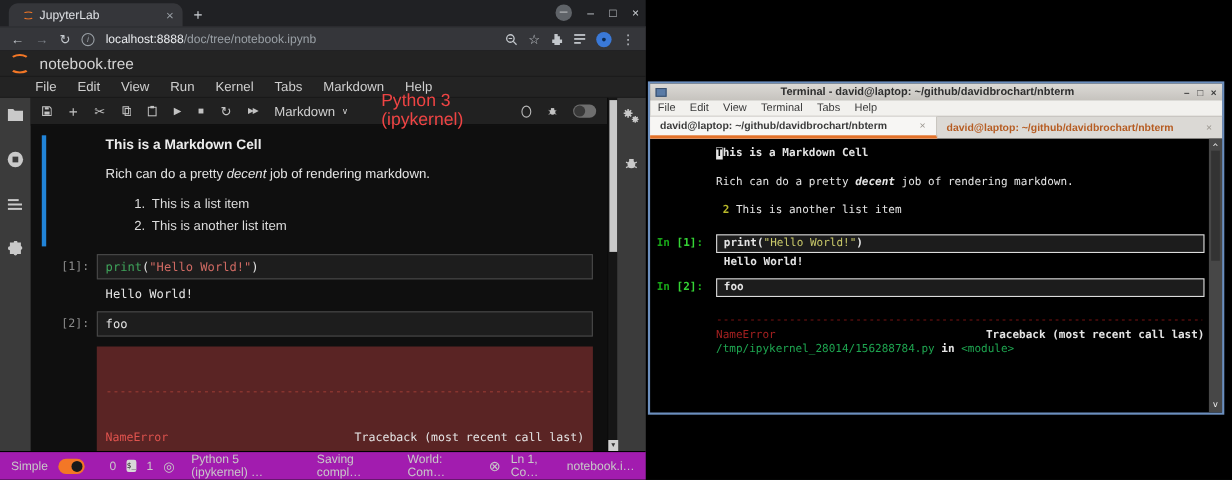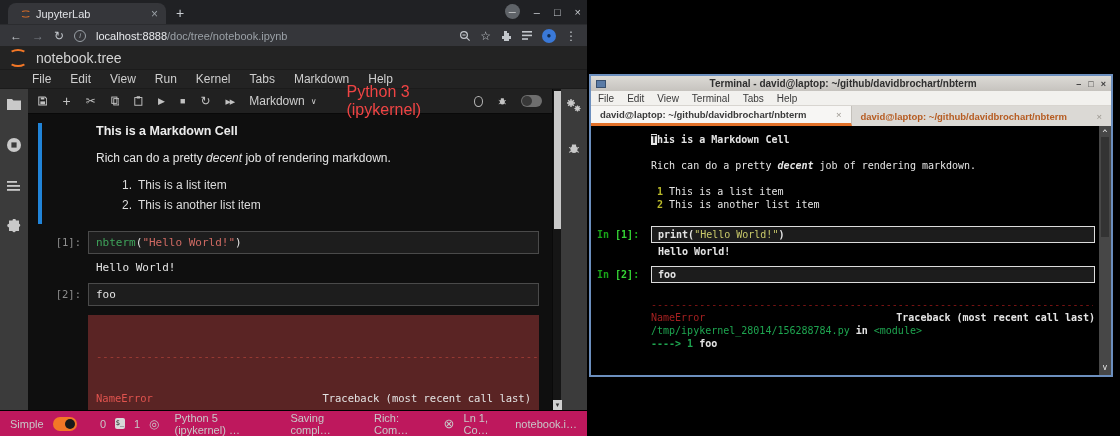--- a/index.html
+++ b/index.html
@@ -73,21 +73,21 @@
   .mini-toggle{width:26px;height:12px;border-radius:6px;background:#6e6e6e;position:relative}
   .mini-toggle::before{content:"";position:absolute;left:1px;top:1px;width:10px;height:10px;
                        border-radius:50%;background:#383838}
   .jl-cells{flex:1;padding-top:7px;overflow:hidden}
   .jl-scrollbar{width:9px;background:#161616;position:relative;border-left:1px solid #0a0a0a}
   .jl-scrollbar .thumb{position:absolute;left:1px;top:2px;width:7px;height:138px;background:#c9c9c9}
   .jl-scrollbar .sdown{position:absolute;bottom:0;left:0;width:9px;height:10px;background:#d0d0d0;
                        color:#333;font-size:6px;text-align:center;line-height:10px}
   .jl-right{width:26px;background:#3b3b3b;display:flex;flex-direction:column;align-items:center;
             padding-top:9px;gap:30px}
-  .jl-status{height:26px;background:#be185d;border-top:1px solid #000;display:flex;align-items:center;
+  .jl-status{height:26px;background:#a21caf;border-top:1px solid #000;display:flex;align-items:center;
              gap:9px;padding:0 10px;color:#c8c8c8;font-size:11px}
   .toggle-on{width:30px;height:14px;border-radius:7px;background:#f37726;position:relative}
   .toggle-on::before{content:"";position:absolute;right:2px;top:2px;width:10px;height:10px;
                      border-radius:50%;background:#1a1a1a}
   .termico{width:12px;height:11px;background:#d8d8d8;border-radius:2px;color:#222;font-size:7px;
            line-height:11px;text-align:center;font-family:"DejaVu Sans Mono",monospace}
 
   
   .md-cell{position:relative;padding:3px 14px 4px 68px;margin-bottom:9px}
   .cell-bar{position:absolute;left:10px;top:2px;bottom:-2px;width:4px;background:#2184d8}
@@ -271,21 +271,21 @@
                 <span>This is a list item</span>
               </div>
             <div class="md-li">
                 <span>2.</span>
                 <span>This is another list item</span>
               </div>
           </div>
 
           <div class="code-row">
             <div class="prompt"><span class="c-prompt">[1]:</span></div>
-            <div class="input-box"><span class="c-green">nbterm</span><span class="c-white">(</span><span class="c-salmon">"Hello World!"</span><span class="c-white">)</span></div>
+            <div class="input-box"><span class="c-green">print</span><span class="c-white">(</span><span class="c-salmon">"Hello World!"</span><span class="c-white">)</span></div>
           </div>
           <div class="output-row"><span class="c-white">Hello World!</span></div>
 
           <div class="code-row">
             <div class="prompt"><span class="c-prompt">[2]:</span></div>
             <div class="input-box"><span class="c-white">foo</span></div>
           </div>
 
           <div class="error-box">
             <div><span class="c-rdash">---------------------------------------------------------------------------</span></div>
@@ -326,21 +326,21 @@
 
     <div class="jl-status">
       <span>Simple</span>
       <span class="toggle-on"></span>
       <span style="margin-left:14px">0</span>
       <span class="termico">$_</span>
       <span>1</span>
       <span style="font-size:12px">◎</span>
       <span style="margin-left:6px">Python 5 (ipykernel) …</span>
       <span style="margin-left:16px">Saving compl…</span>
-      <span style="margin-left:12px">Rich: Com…</span>
+      <span style="margin-left:12px">World: Com…</span>
       <span style="margin-left:10px;font-size:13px">⊗</span>
       <span>Ln 1, Co…</span>
       <span>notebook.i…</span>
     </div>
   </div>
 </div>
 
 <div class="term">
   <div class="t-title">
     <span class="ticon"></span>
@@ -370,41 +370,39 @@
       <span>david@laptop: ~/github/davidbrochart/nbterm</span>
       <span class="tx">×</span>
     </div>
   </div>
 
   <div class="t-body">
     <div class="t-line"><span class="c-white bold cursor">T</span><span class="c-white bold">his is a Markdown Cell</span></div>
     <div class="t-blank"></div>
     <div class="t-line"><span class="c-white">Rich can do a pretty </span><span class="c-white bold italic">decent</span><span class="c-white"> job of rendering markdown.</span></div>
     <div class="t-blank"></div>
-    <div class="t-line"><span class="c-tnum bold"> 1 </span><span class="c-white">This is a list item</span></div>
     <div class="t-line"><span class="c-tnum bold"> 2 </span><span class="c-white">This is another list item</span></div>
     <div class="t-blank"></div>
     <div class="t-cellrow">
       <span class="t-prompt"><span class="c-tgreen bold">In </span><span class="c-tgreenb bold">[1]</span><span class="c-tgreen bold">:</span></span>
       <span class="t-box"><span class="c-white bold">print(</span><span class="c-tyellow">"Hello World!"</span><span class="c-white bold">)</span></span>
     </div>
     <div class="t-line" style="padding-left:64px"><span class="c-white bold">Hello World!</span></div>
     <div class="t-blank" style="height:6px"></div>
     <div class="t-cellrow">
       <span class="t-prompt"><span class="c-tgreen bold">In </span><span class="c-tgreenb bold">[2]</span><span class="c-tgreen bold">:</span></span>
       <span class="t-box"><span class="c-white bold">foo</span></span>
     </div>
     <div class="t-blank"></div>
     <div class="t-line" style="overflow:hidden;margin-right:2px"><span class="c-tdash">---------------------------------------------------------------------------</span></div>
     <div class="t-split">
       <span><span class="c-tdred">NameError</span></span>
       <span><span class="c-white bold">Traceback (most recent call last)</span></span>
     </div>
     <div class="t-line"><span class="c-tpgreen">/tmp/ipykernel_28014/156288784.py</span><span class="c-white bold"> in </span><span class="c-tpgreen">&lt;module&gt;</span></div>
-    <div class="t-line"><span class="c-tpgreen bold">----&gt; 1</span><span class="c-white bold"> foo</span></div>
     <div class="t-blank"></div>
 
     <div class="t-scroll">
       <span>^</span>
       <span class="tthumb"></span>
       <span>v</span>
     </div>
   </div>
 </div>
 

